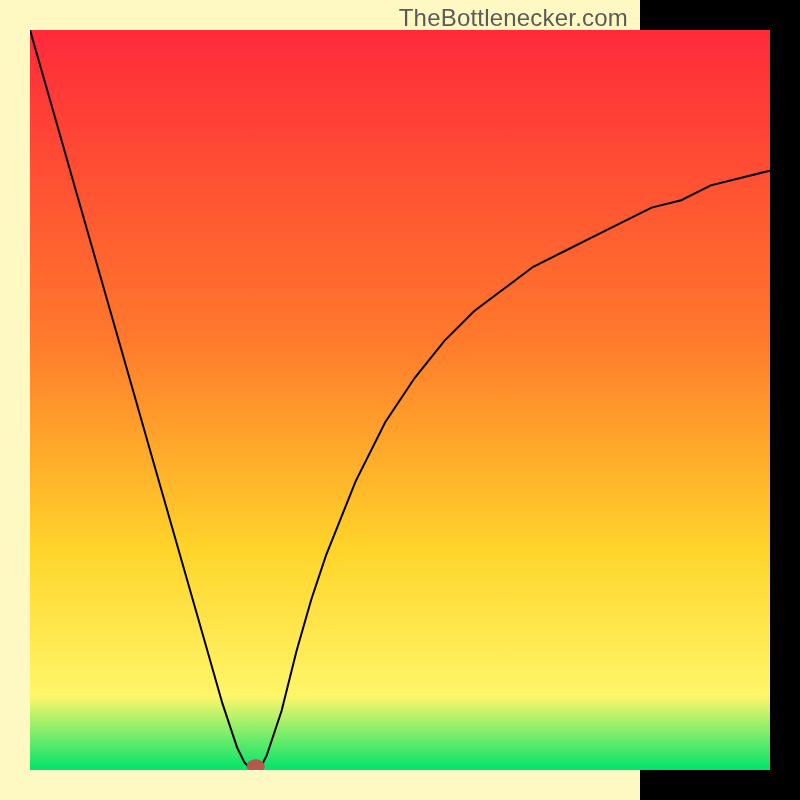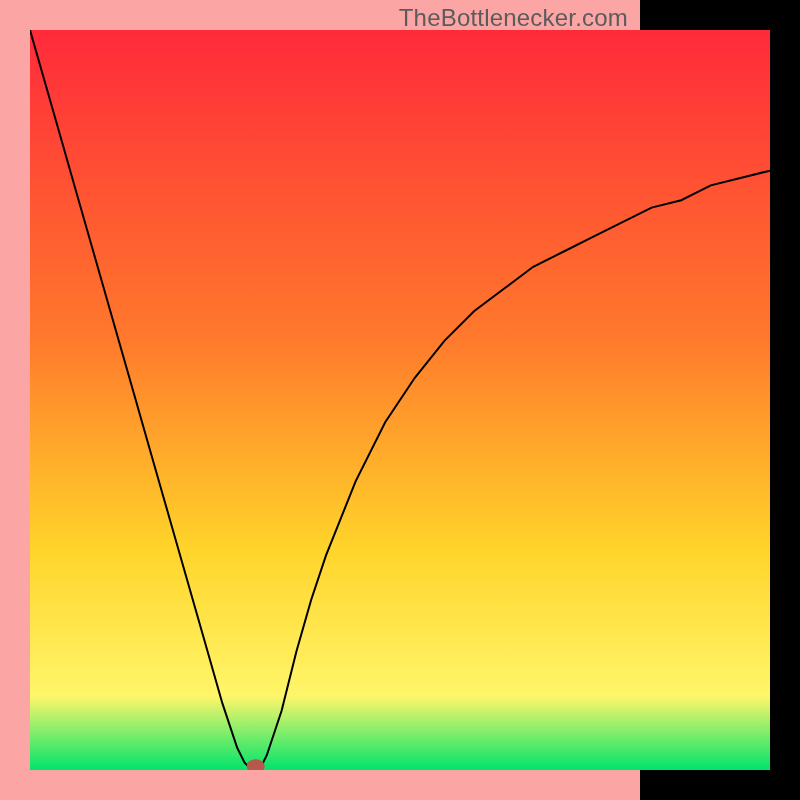--- a/index.html
+++ b/index.html
@@ -8,21 +8,21 @@
     width: 800px;
     height: 800px;
     overflow: hidden;
     font-family: Arial, Helvetica, sans-serif;
     background: #000;
   }
   .frame {
     position: relative;
     width: 640px;
     height: 800px;
-    background: #fca5a5;
+    background: #fef9c3;
   }
   .watermark {
     position: absolute;
     top: 4px;
     right: 12px;
     color: #5b5b5b;
     font-size: 24px;
     font-weight: 500;
     letter-spacing: 0.2px;
     user-select: none;

